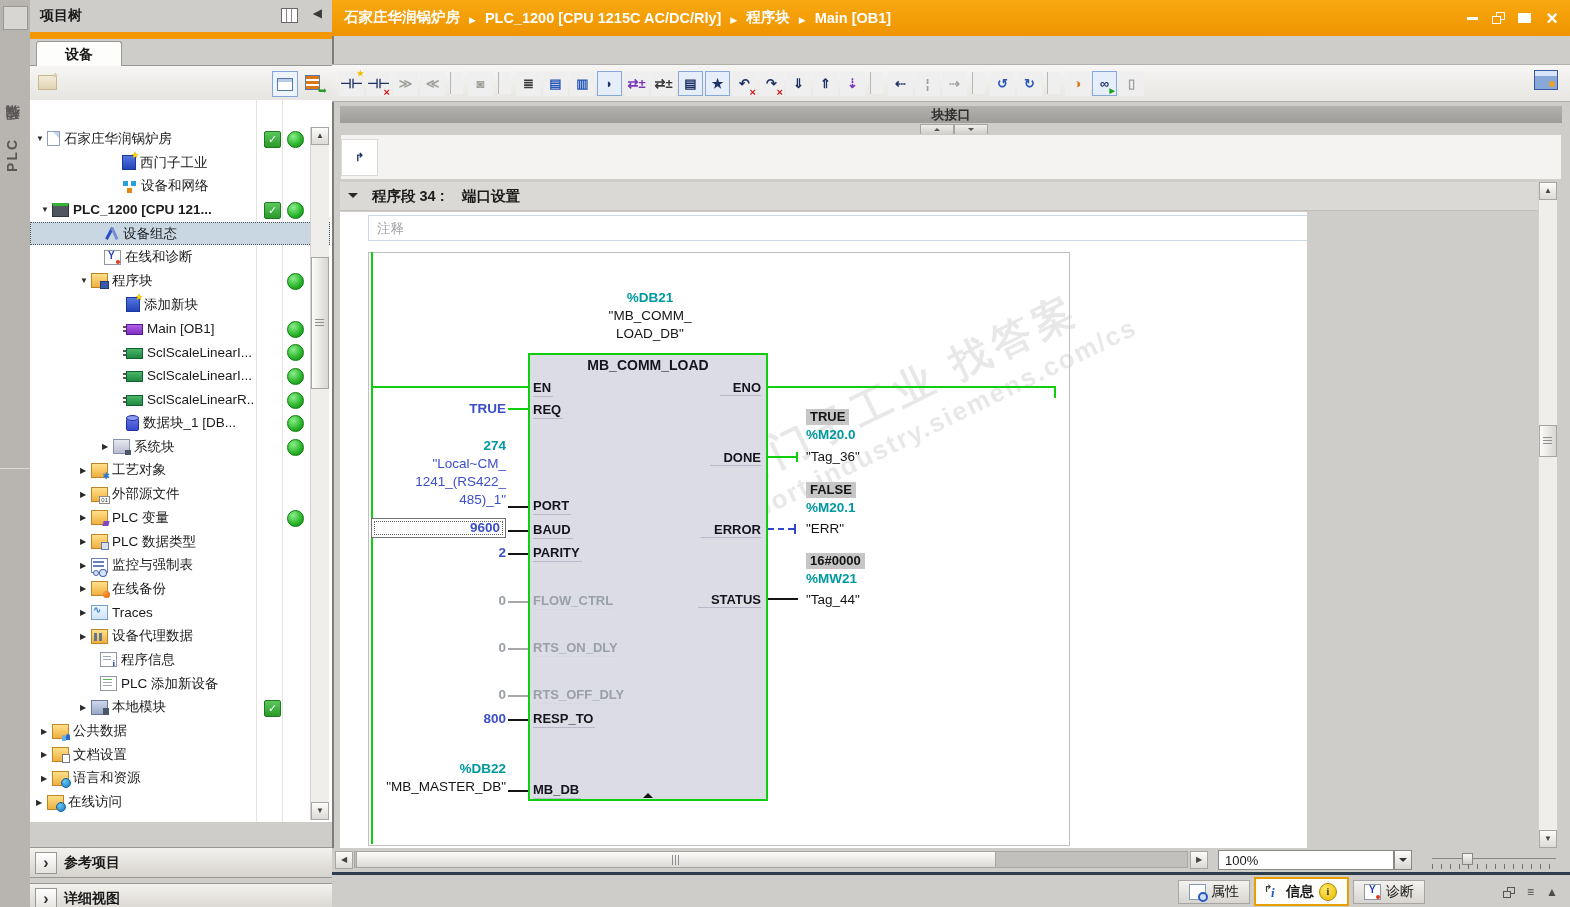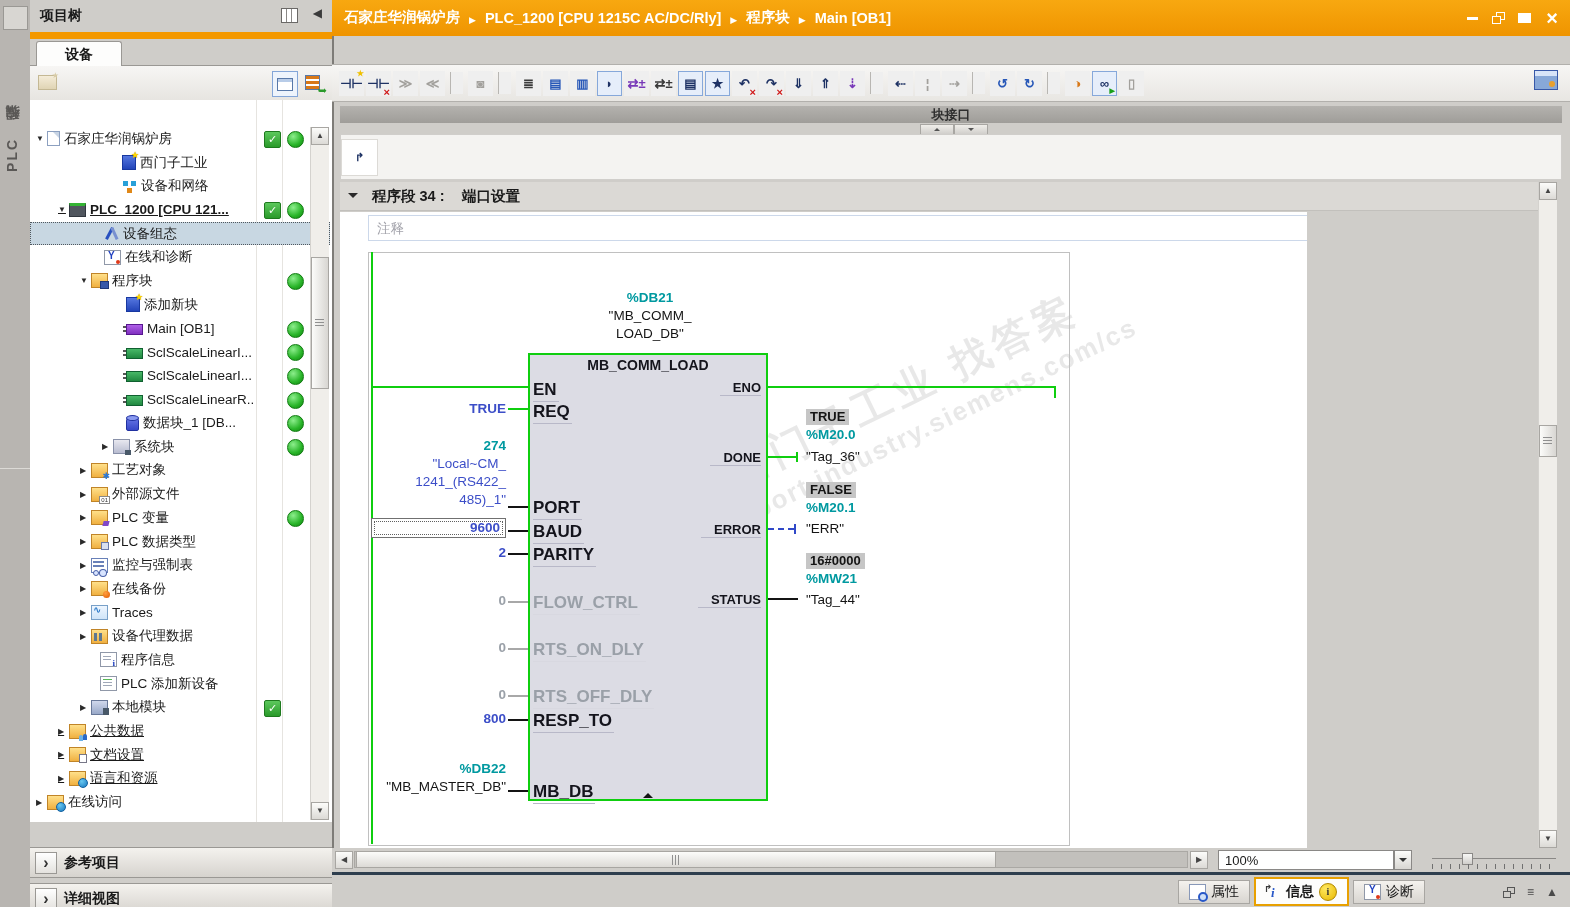--- a/index.html
+++ b/index.html
@@ -40,21 +40,21 @@
   .lp-tree{position:absolute;left:0;top:100px;width:302px;height:722px;background:#fff;overflow:hidden;}
   .lp-tree .csep{position:absolute;top:0;width:1px;height:722px;background:#e6e4e0;}
   .lp-rows{position:absolute;left:0;top:27px;width:302px;}
   .trow{position:relative;width:226px;height:23.7px;display:flex;align-items:center;}
   .trow.sel{background:#c8d7e2;outline:1px dotted #50585e;outline-offset:-1px;}
   .trow.bold .tlabel{font-weight:bold;}
   .arr{width:11px;flex:none;font-size:8px;color:#2a2a2a;text-align:left;}
   .a-d .arr::before{content:"▼";}
   .a-r .arr::before{content:"▶";}
   .tlabel{font-size:13.5px;white-space:nowrap;overflow:hidden;padding-left:4px;max-width:160px;}
-  .p6{padding-left:6px;}.p28{padding-left:28px;text-decoration:underline;}.p50{padding-left:50px;}.p70{padding-left:70px;}
+  .p6{padding-left:6px;}.p28{padding-left:11px;}.p50{padding-left:50px;}.p70{padding-left:70px;}
   .p72{padding-left:72px;}.p74{padding-left:74px;}.p92{padding-left:92px;}.p96{padding-left:96px;}
   .bcheck{display:none;position:absolute;left:234px;top:4px;width:15px;height:15px;border-radius:2px;
       background:linear-gradient(#5cc85c,#2a9a2a);border:1px solid #1e7a1e;color:#fff;font-size:11px;font-weight:bold;
       line-height:14px;text-align:center;}
   .bdot{display:none;position:absolute;left:257px;top:4px;width:15px;height:15px;border-radius:50%;
       background:radial-gradient(circle at 35% 30%,#8cee8c,#28b428 60%,#148014);border:1px solid #0e7a0e;}
   .has-check .bcheck{display:block;}
   .has-dot .bdot{display:block;}
 
   
@@ -185,21 +185,21 @@
   .w.d{height:0;background:none;border-top:2px dashed #3048c8;}
   .vt{position:absolute;width:2px;background:#0fce0f;}
   .vt.b{background:#3048c8;}
 
   .fbd-block{position:absolute;left:188px;top:141px;width:240px;height:448px;background:#dcdce4;border:2px solid #0fce0f;box-sizing:border-box;}
   .fbd-title{position:absolute;left:0;top:2px;width:100%;text-align:center;font-weight:bold;font-size:14px;color:#14141c;}
   .fbd-tri{position:absolute;left:50%;bottom:1px;margin-left:-5px;border:5px solid transparent;border-bottom-color:#141414;}
   .dbh{position:absolute;left:228px;width:164px;text-align:center;font-size:13.5px;}
   .dbh.a{color:#0099a0;font-weight:bold;}
   .dbh.n{color:#141414;}
-  .pinL{position:absolute;left:193px;font-size:17px;font-weight:bold;color:#14141c;border-bottom:1px solid #b8b8c8;padding:0 2px 1px 0;}
+  .pinL{position:absolute;left:193px;font-size:13px;font-weight:bold;color:#14141c;border-bottom:1px solid #b8b8c8;padding:0 2px 1px 0;}
   .pinR{position:absolute;left:285px;width:136px;text-align:right;font-size:13px;font-weight:bold;color:#14141c;}
   .pinR span{border-bottom:1px solid #b8b8c8;pad:0 0 1px 0;padding-left:13px;}
   .pin-dim{color:#9aa0a8 !important;border-color:#d8d8e0 !important;}
   .opv{position:absolute;left:26px;width:140px;text-align:right;font-size:13.5px;font-weight:bold;color:#3c4ec8;}
   .opn{position:absolute;left:26px;width:140px;text-align:right;font-size:13.5px;color:#3c4ec8;}
   .teal{color:#0099a0 !important;font-weight:bold;}
   .blk{color:#141414 !important;}
   .dim{color:#9aa0a8 !important;}
   .baud-box{position:absolute;left:31px;top:306px;width:135px;height:20px;background:#fff;border:1px solid #707070;
       outline:1px dotted #606060;outline-offset:-4px;box-sizing:border-box;text-align:right;

